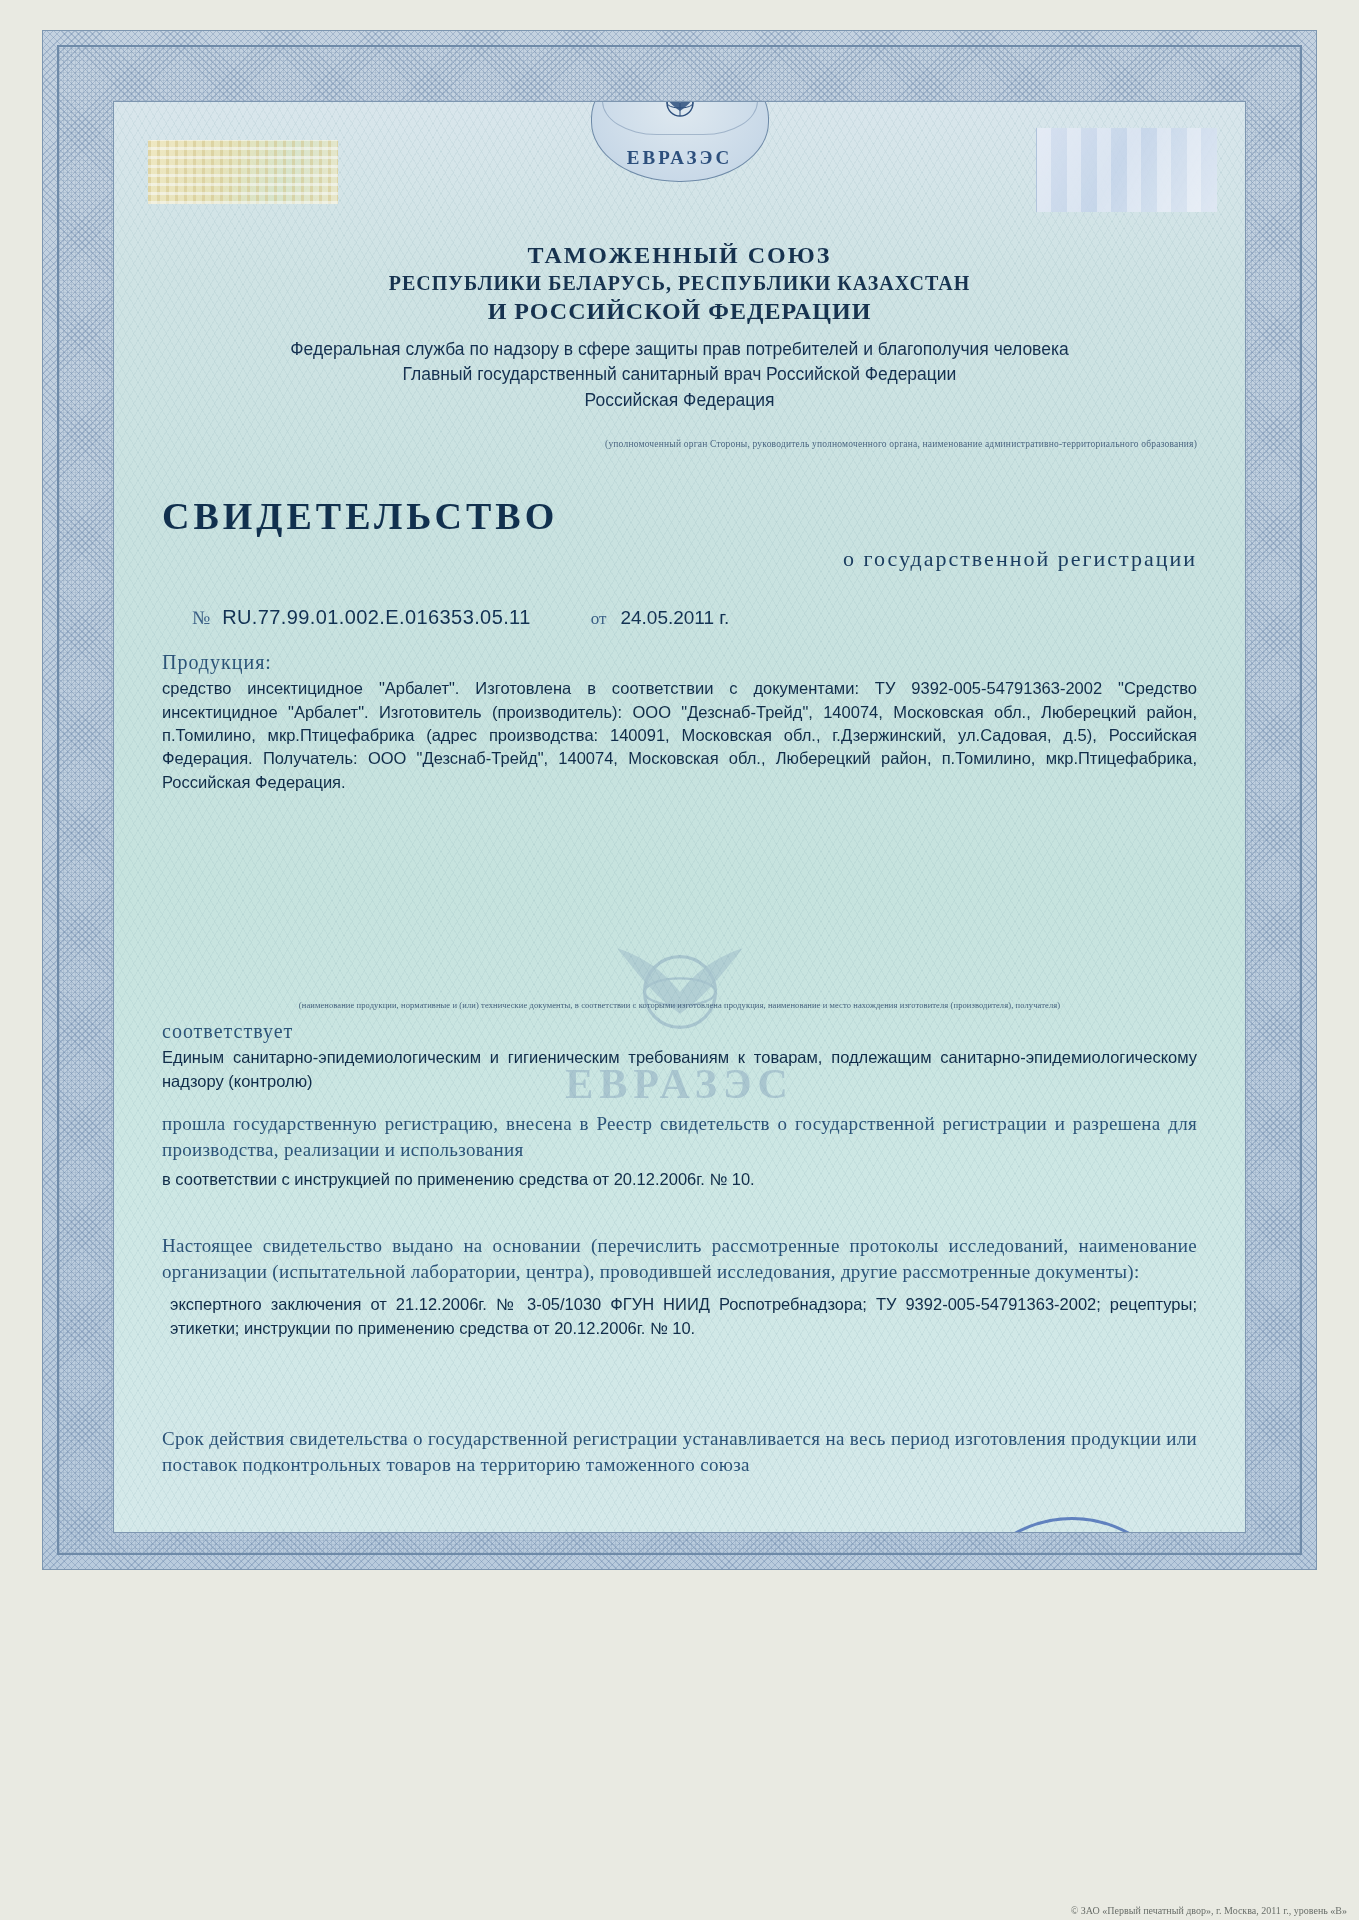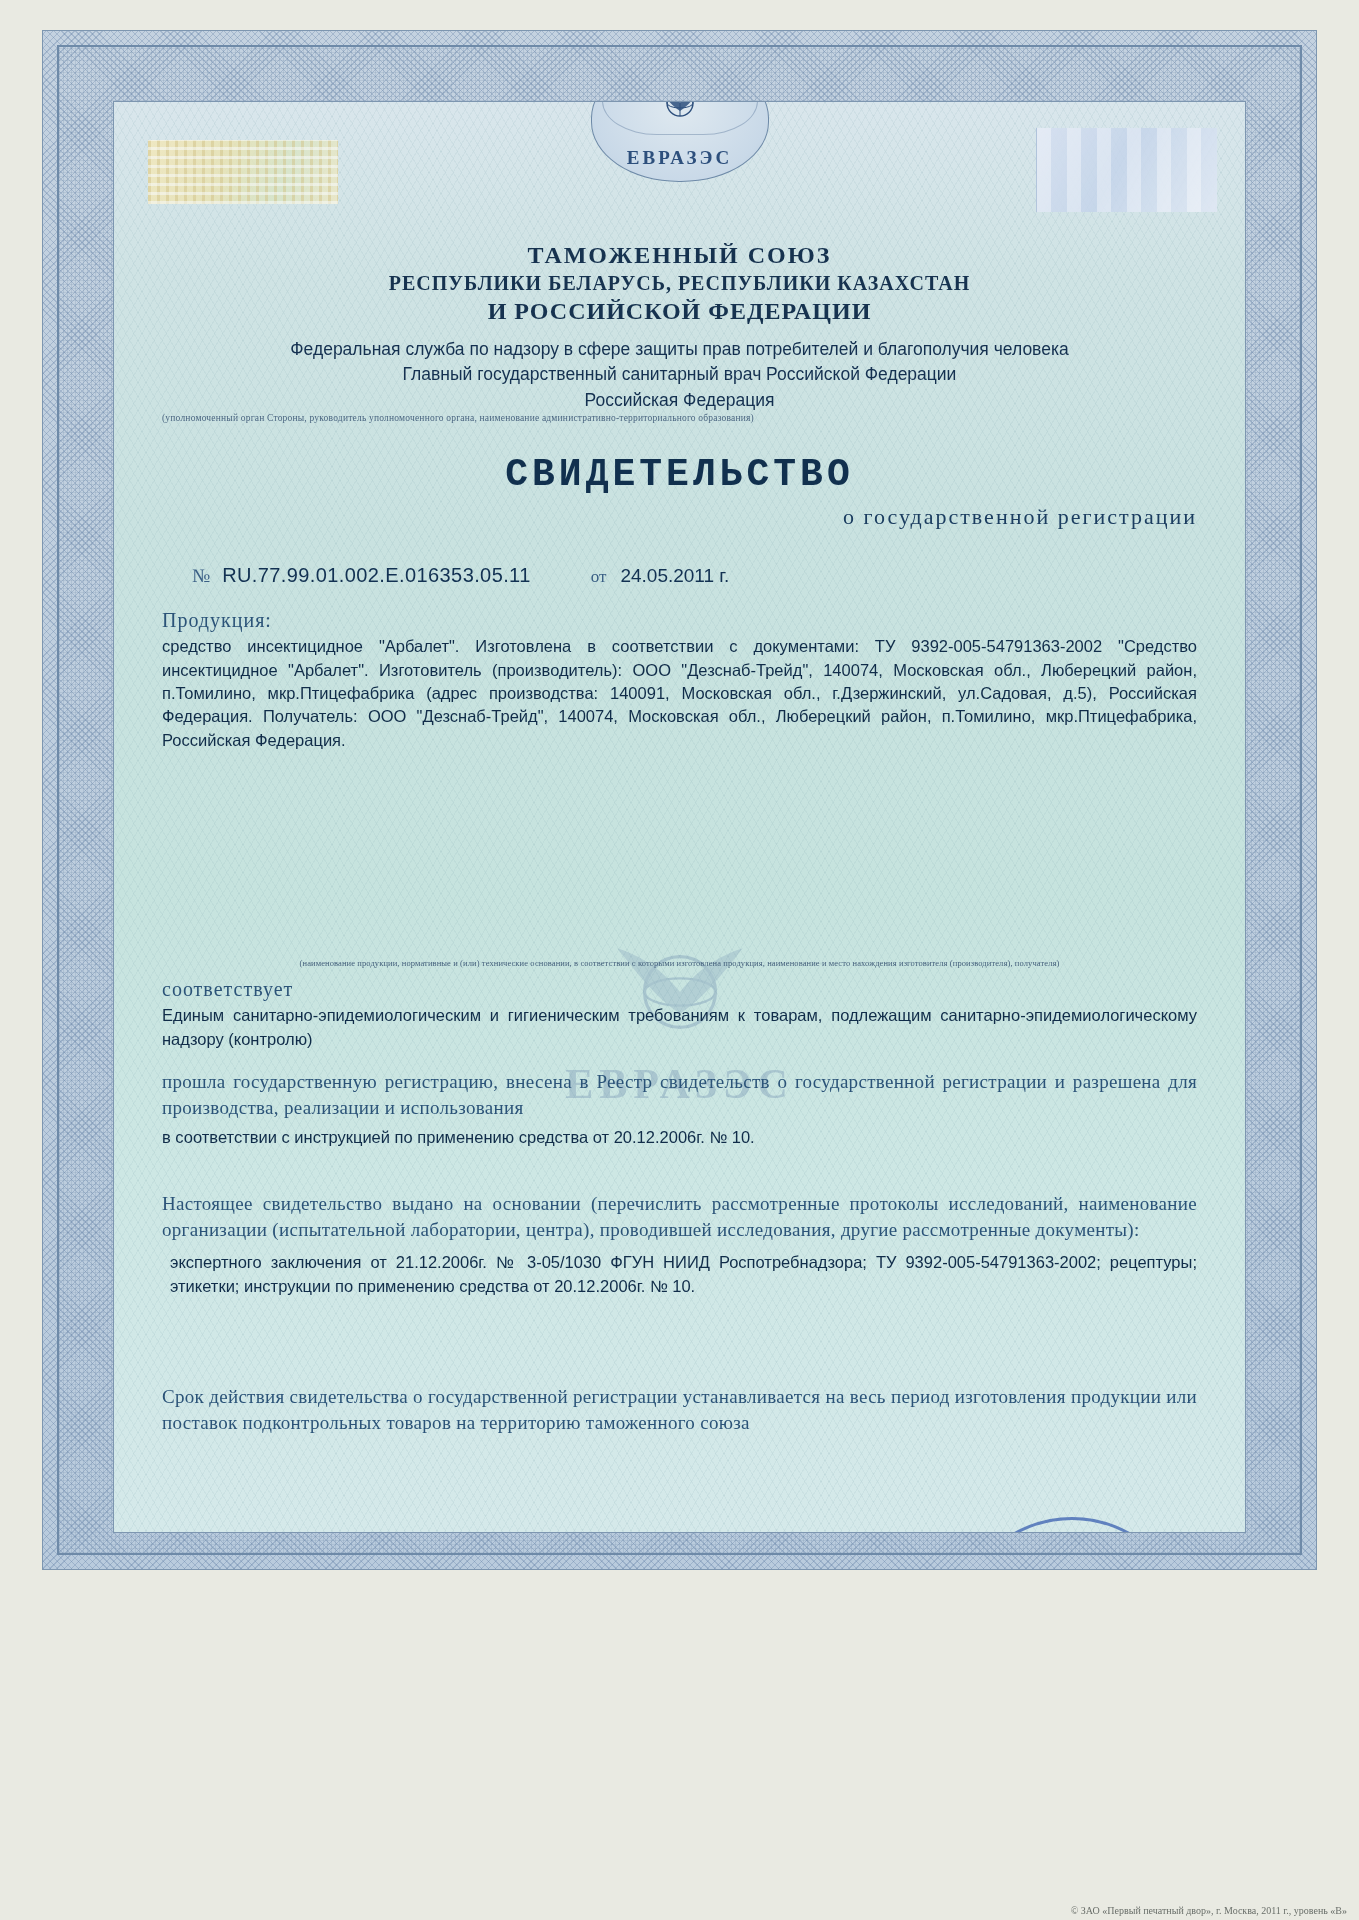--- a/index.html
+++ b/index.html
@@ -136,34 +136,34 @@
   .ts-title .l2 { font-size: 20px; letter-spacing: 1px; }
   .ts-title .l3 { font-size: 24px; letter-spacing: 1px; }
   .agency {
     text-align: center;
     font-size: 17.5px;
     color: #143050;
     line-height: 1.45;
     margin-top: 10px;
   }
   .tiny-caption {
-    text-align: left;
+    text-align: right;
     font-family: "Liberation Serif", serif;
     font-size: 9.5px;
     color: #4a6580;
+    margin-top: 26px;
     letter-spacing: .2px;
   }
   .cert-word {
-    text-align: center;
-    font-family: Liberation Mono, monospace;
+    font-family: Liberation Serif, serif;
     font-weight: bold;
     font-size: 38px;
     letter-spacing: 4px;
     color: #11304e;
-    margin-top: 30px;
+    margin-top: 45px;
   }
   .cert-sub {
     text-align: right;
     font-family: "Liberation Serif", serif;
     font-size: 22px;
     letter-spacing: 2px;
     color: #1b3d60;
     margin-top: 8px;
   }
   .numrow {
@@ -328,21 +328,21 @@
           <span class="nval">RU.77.99.01.002.Е.016353.05.11</span>
           <span class="ot">от</span>
           <span class="dval">24.05.2011 г.</span>
         </div>
 
         <div class="sec-label">Продукция:</div>
         <div class="body-text">средство инсектицидное "Арбалет". Изготовлена в соответствии с документами: ТУ 9392-005-54791363-2002 "Средство инсектицидное "Арбалет". Изготовитель (производитель): ООО "Дезснаб-Трейд", 140074, Московская обл., Люберецкий район, п.Томилино, мкр.Птицефабрика (адрес производства: 140091, Московская обл., г.Дзержинский, ул.Садовая, д.5), Российская Федерация. Получатель: ООО "Дезснаб-Трейд", 140074, Московская обл., Люберецкий район, п.Томилино, мкр.Птицефабрика, Российская Федерация.</div>
 
         <div style="height:200px"></div>
 
-        <div class="fine-caption">(наименование продукции, нормативные и (или) технические основании, в соответствии с которыми изготовлена продукция, наименование и место нахождения изготовителя (производителя), получателя)</div>
+        <div class="fine-caption">(наименование продукции, нормативные и (или) технические документы, в соответствии с которыми изготовлена продукция, наименование и место нахождения изготовителя (производителя), получателя)</div>
 
         <div class="sec-label" style="margin-top:10px">соответствует</div>
         <div class="body-text">Единым санитарно-эпидемиологическим и гигиеническим требованиям к товарам, подлежащим санитарно-эпидемиологическому надзору (контролю)</div>
 
         <div class="serif-block" style="margin-top:18px">прошла государственную регистрацию, внесена в Реестр свидетельств о государственной регистрации и разрешена для производства, реализации и использования</div>
         <div class="body-text" style="margin-top:4px">в соответствии с инструкцией по применению средства от 20.12.2006г. № 10.</div>
 
         <div class="serif-block" style="margin-top:42px">Настоящее свидетельство выдано на основании (перечислить рассмотренные протоколы исследований, наименование организации (испытательной лаборатории, центра), проводившей исследования, другие рассмотренные документы):</div>
         <div class="body-text" style="margin-top:8px;padding-left:8px">экспертного заключения от 21.12.2006г. № 3-05/1030 ФГУН НИИД Роспотребнадзора; ТУ 9392-005-54791363-2002; рецептуры; этикетки; инструкции по применению средства от 20.12.2006г. № 10.</div>
 

